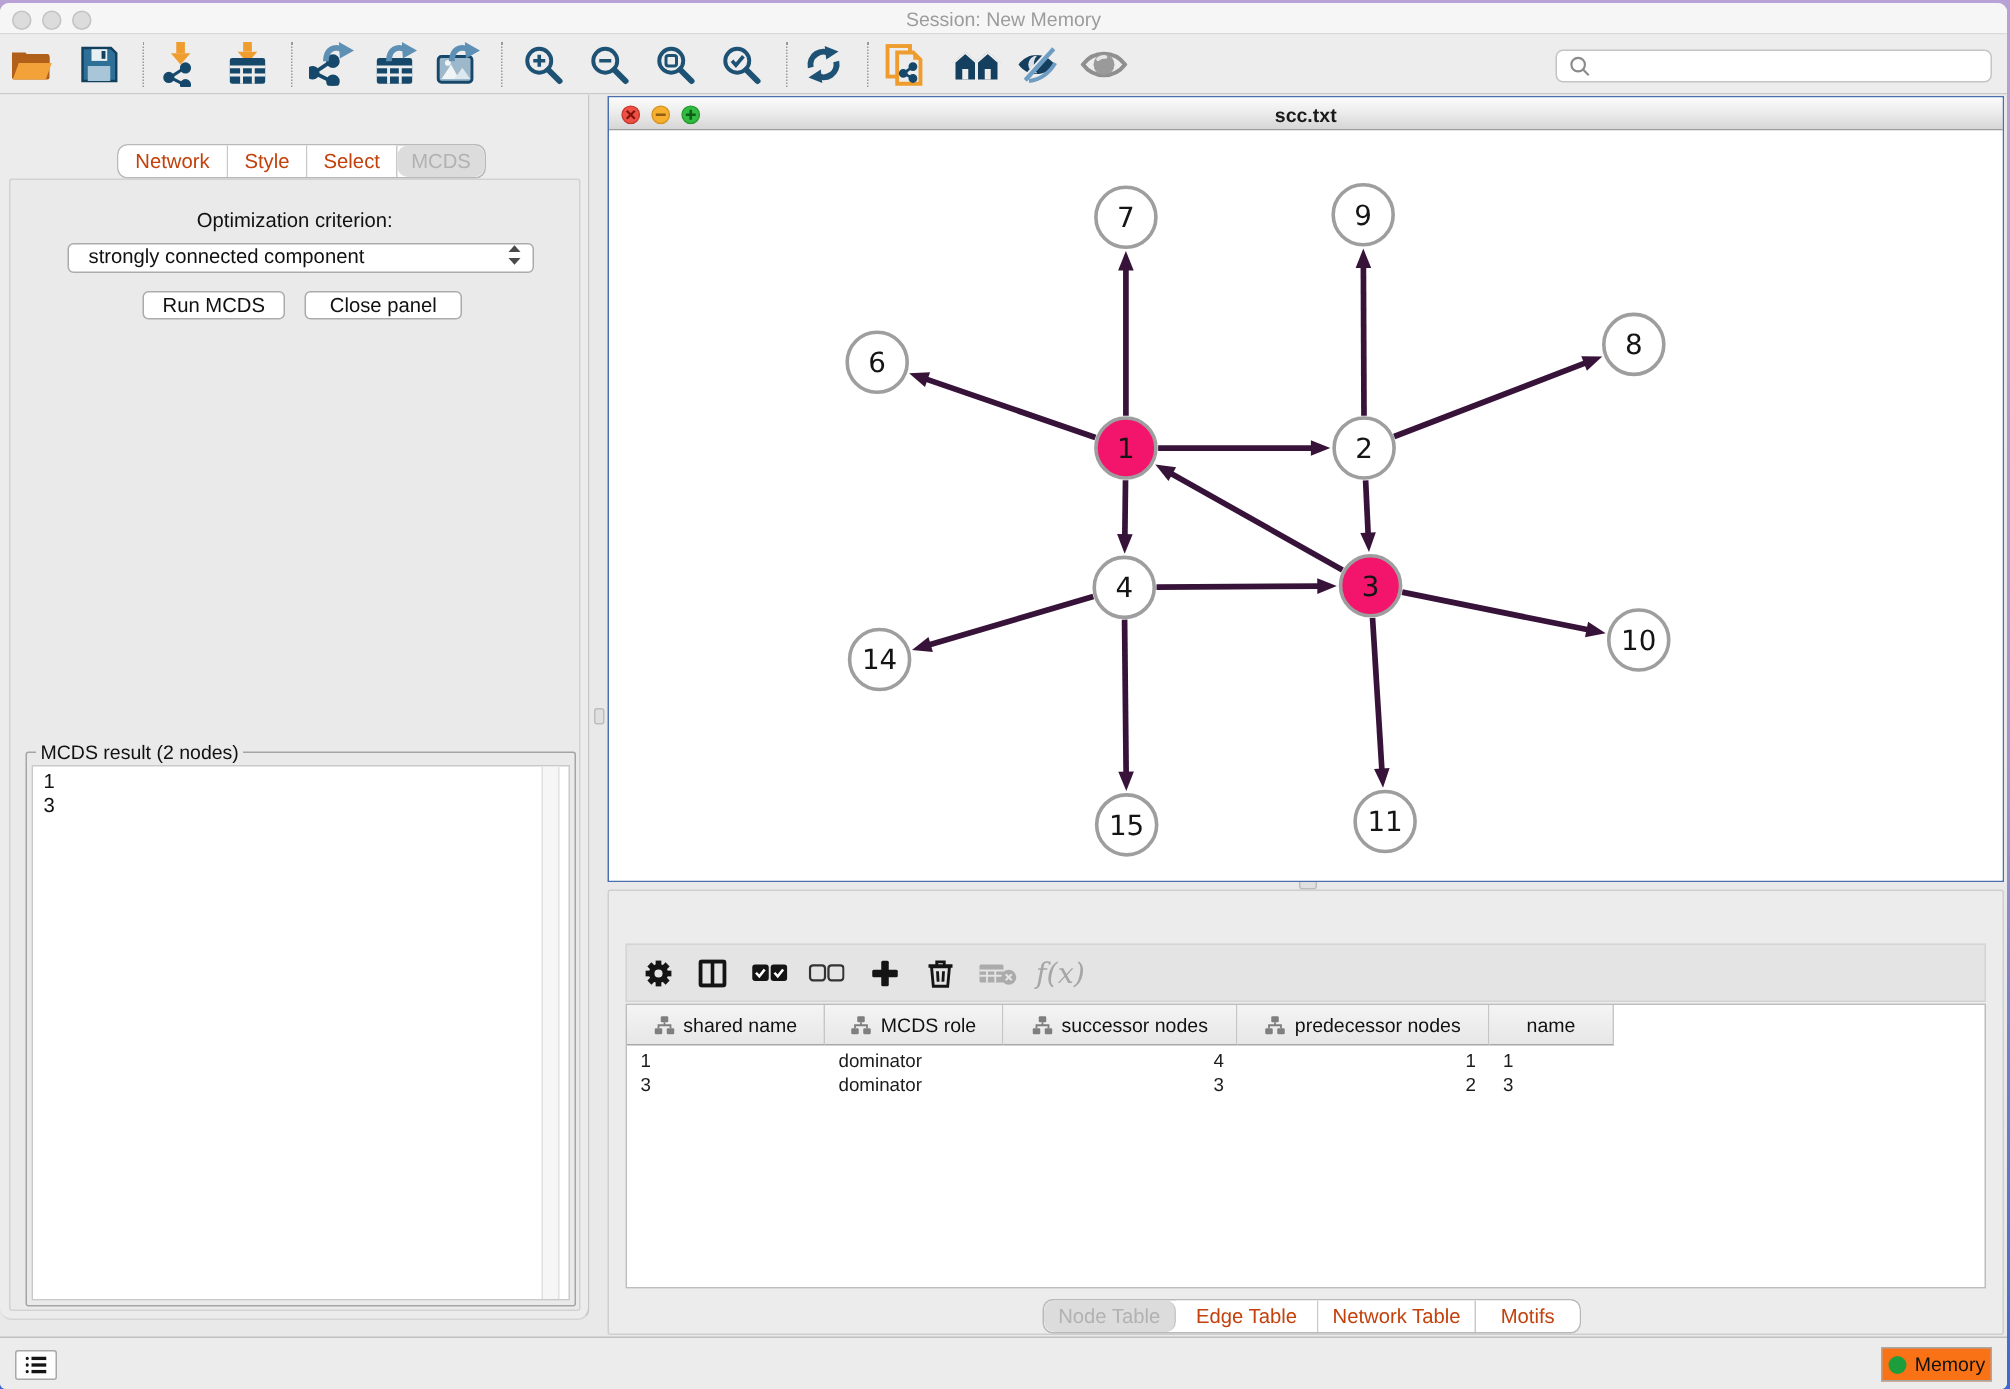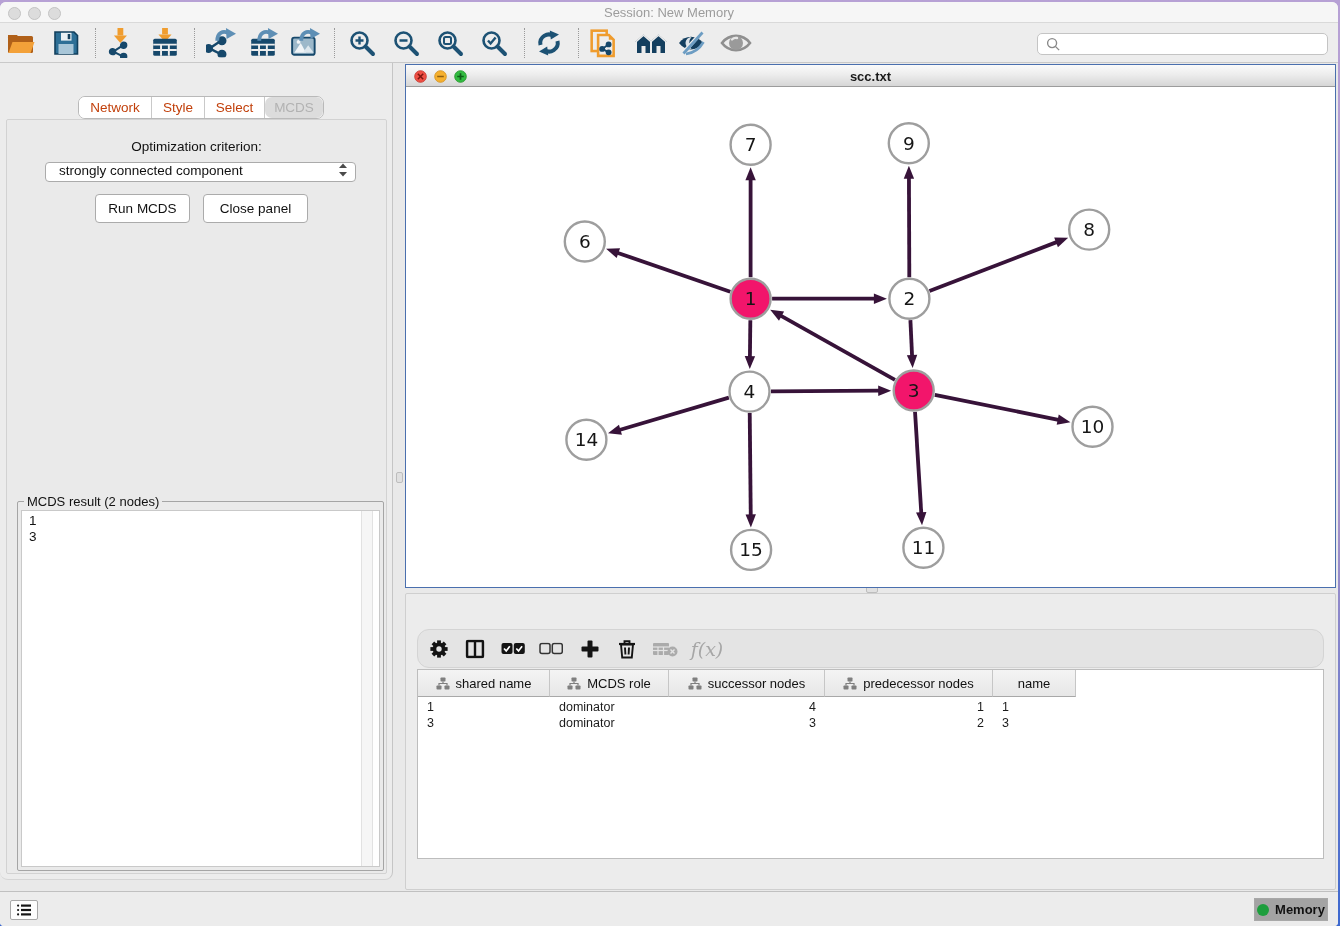--- a/index.html
+++ b/index.html
@@ -49,21 +49,21 @@
   .tab.seltab { background:#dcdcdc; color:#b2b2b2; border-radius:7px; }
   .cp-tabs { left:78px; top:33px; }
 
   .cp-pane { position:absolute; left:6px; top:56px; width:381px; height:755px;
              border:1px solid #d2d2d2; background:#eaeaea; border-radius:2px; }
   .opt-label { position:absolute; left:0; top:19px; width:100%; text-align:center; font-size:13.5px; color:#111; }
   .selectbox { position:absolute; left:38px; top:42px; width:311px; height:20px; background:#fff;
                border:1px solid #ababab; border-radius:4px; display:flex; align-items:flex-start; }
   .selectbox .sel-text { font-size:13.5px; color:#111; margin-left:13px; flex:1; }
   .selectbox .chev { margin-right:7px; }
-  .cp-btn { position:absolute; top:74px; height:29px; background:#fff; border:1px solid #ababab;
+  .cp-btn { position:absolute; top:74px; height:19px; background:#fff; border:1px solid #ababab;
             border-radius:4px; font-size:13.5px; color:#111; font-family:"Liberation Sans",sans-serif;
             display:flex; align-items:center; justify-content:center; }
   .btn-run { left:88px; width:95px; }
   .btn-close { left:196px; width:105px; }
 
   .result-group { position:absolute; left:10px; top:381px; width:367px; height:370px;
                   border:1px solid #a5a5a5; border-radius:2px; }
   .result-legend { position:absolute; left:6px; top:-8px; background:#eaeaea; padding:0 3px;
                    font-size:13px; color:#111; }
   .result-area { position:absolute; left:3px; top:8px; width:359px; height:357px; background:#fff;
@@ -87,41 +87,41 @@
   .net-title { position:absolute; left:0; top:4px; width:100%; text-align:center; font-size:13px;
                font-weight:bold; color:#1a1a1a; }
   .mac-dot { position:absolute; top:4.5px; width:12.5px; height:12.5px; border-radius:50%; }
   .mac-dot svg { position:absolute; left:0; top:0; }
   .net-canvas { position:absolute; left:0; top:22px; width:929px; height:500px; background:#fff; }
 
   
   .tpanel { position:absolute; left:405px; top:530px; width:931px; height:297px; background:#ececec;
             border:1px solid #cfcfcf; border-radius:2px; }
   .tp-toolbar { position:absolute; left:11px; top:35px; width:907px; height:39px; background:#e4e4e4;
-                border:1px solid #d4d4d4; border-radius:12px; display:flex; align-items:center; }
+                border:1px solid #d4d4d4; border-radius:0; display:flex; align-items:center; }
   .tp-ico { position:absolute; top:50%; transform:translate(-50%,-50%); display:flex;
             align-items:center; justify-content:center; }
   .fx { font-family:"DejaVu Serif", serif; font-style:italic; font-size:19px; color:#a6a6a6; }
   .tp-table { position:absolute; left:11px; top:75px; width:907px; height:190px; background:#fff;
               border:1px solid #bdbdbd; overflow:hidden; }
   .th-row { position:absolute; left:0; top:0; height:27px; width:100%; }
   .th-cell { position:absolute; top:0; height:27px; background:linear-gradient(180deg,#f4f4f4,#e7e7e7);
              border-right:1px solid #c6c6c6; border-bottom:1px solid #a8a8a8; display:flex;
              align-items:center; justify-content:center; font-size:13px; color:#111; gap:6px; }
   .tbody { position:absolute; left:0; top:27px; width:100%; }
   .td { position:absolute; font-size:12.5px; color:#1c1c1c; height:16px; line-height:16px; }
   .tp-tabs { left:289px; top:272px; }
 
   
   .statusbar { position:absolute; left:0; top:889px; width:100%; height:35px; background:#ececec;
                border-top:1px solid #c0c0c0; }
   .list-btn { position:absolute; left:10px; top:8px; width:28px; height:20px; background:#fdfdfd;
               border:1px solid #a8a8a8; border-radius:2px; display:flex; align-items:center; justify-content:center; }
-  .mem-btn { position:absolute; right:10px; top:6px; width:74px; height:23px; background:#a3a3a3;
-             border:1px solid #a8a8a8; display:flex; align-items:center; justify-content:center; gap:6px;font-weight:bold; }
+  .mem-btn { position:absolute; right:10px; top:6px; width:74px; height:23px; background:#f97316;
+             border:1px solid #a8a8a8; display:flex; align-items:center; justify-content:center; gap:6px; }
   .mem-dot { width:12px; height:12px; border-radius:50%; background:#1d9e3d; }
   .mem-label { font-size:13px; color:#111; }
 </style>
 </head>
 <body>
 
 <svg width="0" height="0" style="position:absolute">
   <defs>
     <symbol id="sym-share" viewBox="0 0 28 28">
       <g stroke="#16486b" stroke-width="2.6" fill="#16486b">
@@ -602,20 +602,26 @@
             <div class="td" style="top: 2px; left: 407px; width: 159px; text-align: right;">1</div>
             <div class="td" style="top: 2px; left: 584px; width: 74px;">1</div>
             <div class="td" style="top: 18px; left: 9px; width: 123px;">3</div>
             <div class="td" style="top: 18px; left: 141px; width: 110px;">dominator</div>
             <div class="td" style="top: 18px; left: 251px; width: 147px; text-align: right;">3</div>
             <div class="td" style="top: 18px; left: 407px; width: 159px; text-align: right;">2</div>
             <div class="td" style="top: 18px; left: 584px; width: 74px;">3</div>
           </div>
       </div>
 
+      <div class="tabstrip tp-tabs" id="tp-tabs">
+          <div class="tab seltab" style="width: 88px;">Node Table</div>
+          <div class="tab" style="width: 95px;">Edge Table</div>
+          <div class="tab" style="width: 105px;">Network Table</div>
+          <div class="tab" style="width: 69px;">Motifs</div>
+        </div>
     </div>
   </div>
 
   <div class="statusbar">
     <span class="list-btn">
       <svg width="14" height="12" viewBox="0 0 14 12">
         <g fill="#141414">
           <rect x="0" y="0.5" width="2.2" height="2.2" rx="1.1"></rect>
             <rect x="4" y="0.5" width="10" height="2.2"></rect>
           <rect x="0" y="4.9" width="2.2" height="2.2" rx="1.1"></rect>

